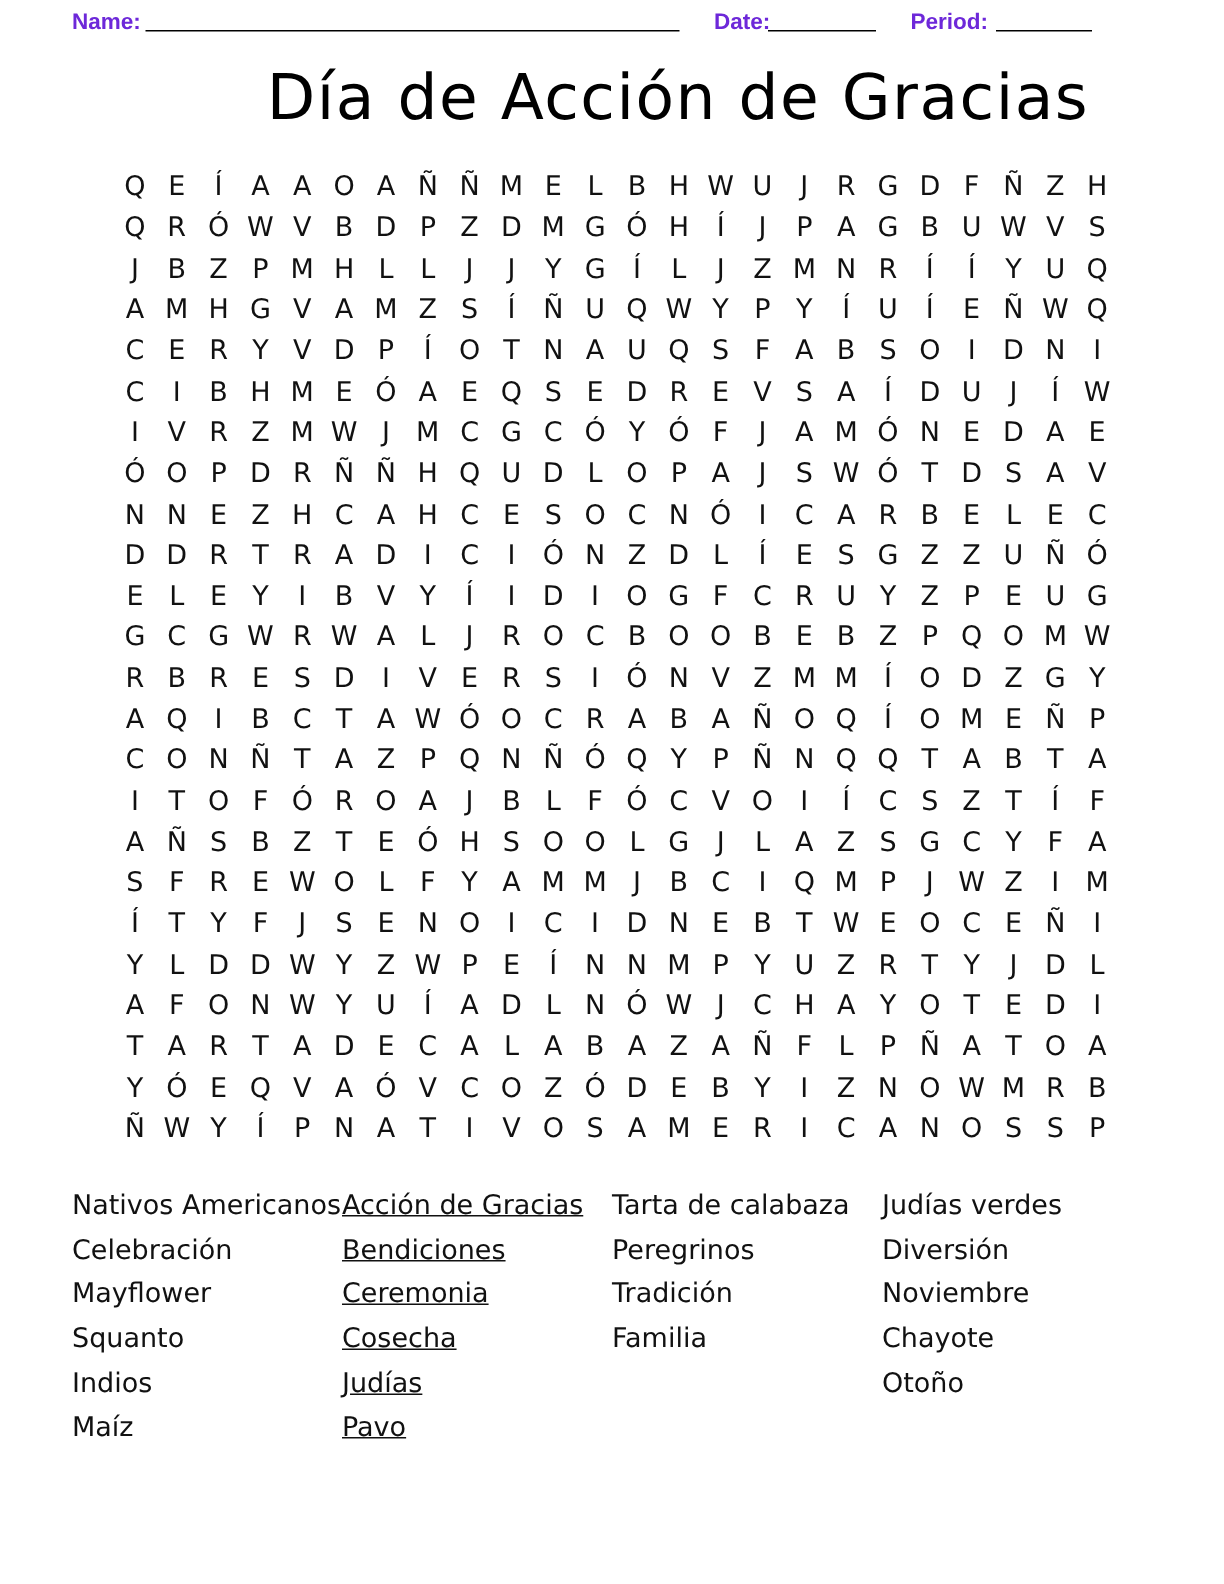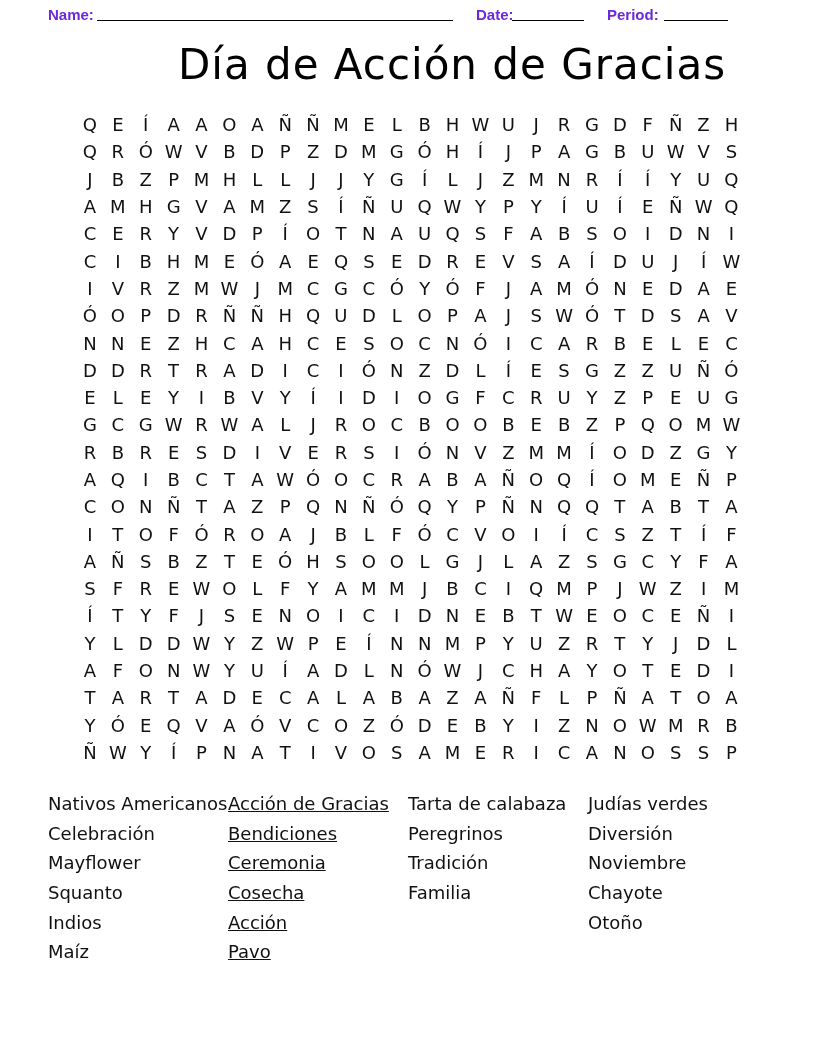--- a/index.html
+++ b/index.html
@@ -753,21 +753,21 @@
         <div class="word">Mayflower</div>
         <div class="word">Squanto</div>
         <div class="word">Indios</div>
         <div class="word">Maíz</div>
       </div>
       <div class="word-col">
         <div class="word">Acción de Gracias</div>
         <div class="word">Bendiciones</div>
         <div class="word">Ceremonia</div>
         <div class="word">Cosecha</div>
-        <div class="word">Acción</div>
+        <div class="word">Judías</div>
         <div class="word">Pavo</div>
       </div>
       <div class="word-col">
         <div class="word">Tarta de calabaza</div>
         <div class="word">Peregrinos</div>
         <div class="word">Tradición</div>
         <div class="word">Familia</div>
       </div>
       <div class="word-col">
         <div class="word">Judías verdes</div>

